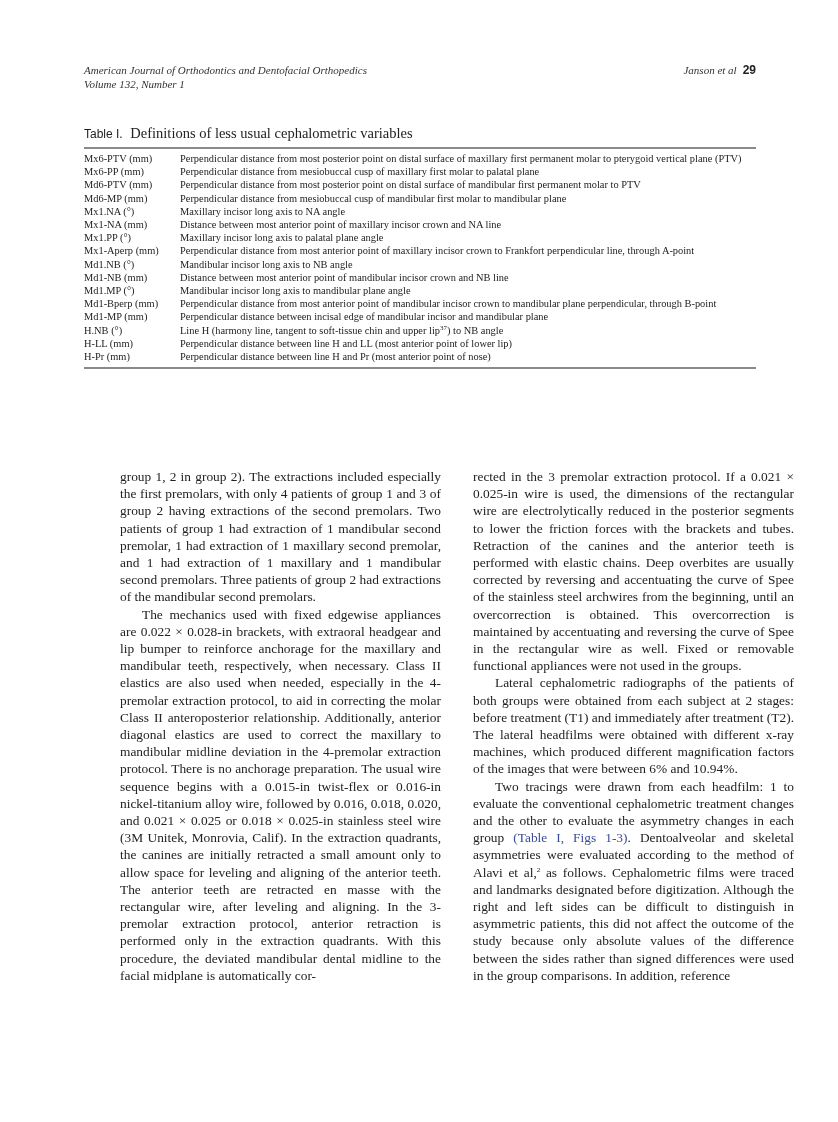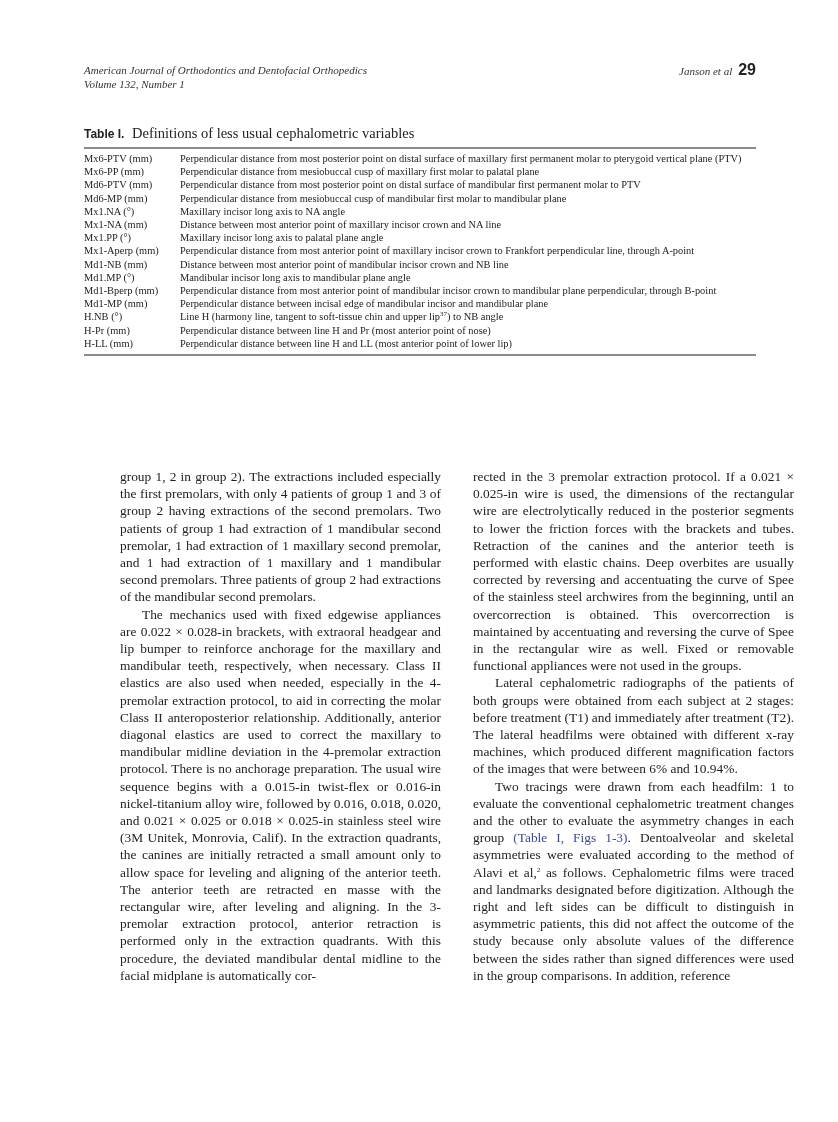--- a/index.html
+++ b/index.html
@@ -2,26 +2,26 @@
 <html><head>
 <meta charset="utf-8">
 <style>
   html, body { margin: 0; padding: 0; background: #ffffff; }
   body { width: 838px; height: 1122px; position: relative; overflow: hidden; color: #222; }
   .page { position: absolute; left: 0; top: 0; width: 838px; height: 988px; }
 
   
   .running-head { position: absolute; left: 84px; top: 63px; width: 672px; font-family: "Liberation Serif", serif; font-style: italic; font-size: 11px; line-height: 14px; color: #333; }
   .running-head .right { position: absolute; right: 0; top: 0; }
-  .page-num { font-family: "Liberation Sans", sans-serif; font-style: normal; font-weight: bold; font-size: 16px; margin-left: 6px; color: #222; }
+  .page-num { font-family: "Liberation Sans", sans-serif; font-style: normal; font-weight: bold; font-size: 12px; margin-left: 6px; color: #222; }
 
   
   .table-block { position: absolute; left: 84px; top: 124px; width: 672px; }
   .table-title { font-family: "Liberation Serif", serif; font-size: 14.5px; line-height: 18px; color: #222; }
-  .table-title .lbl { font-family: "Liberation Sans", sans-serif; font-size: 12px; font-weight: bold; margin-right: 4px; }
+  .table-title .lbl { font-family: "Liberation Sans", sans-serif; font-size: 12px; font-weight: normal; margin-right: 4px; }
   .rule { height: 2px; background: #8a8a8a; }
   .rule.top { margin-top: 4px; }
   .rule.bottom { margin-top: 4px; }
   table.defs { border-collapse: collapse; width: 100%; margin-top: 3px; font-family: "Liberation Serif", serif; font-size: 10.4px; line-height: 13.2px; color: #222; }
   table.defs td { padding: 0; vertical-align: top; }
   table.defs td.var { width: 96px; white-space: nowrap; }
   table.defs td.def { padding-left: 0; margin-left: 38px; }
   .def-text { display: block; padding-left: 10px; text-indent: -10px; }
   sup { font-size: 7px; line-height: 0; vertical-align: super; }
 
@@ -96,20 +96,26 @@
               <span class="def-text">Maxillary incisor long axis to palatal plane angle</span>
             </td>
           </tr>
           <tr>
             <td class="var">Mx1-Aperp (mm)</td>
             <td class="def">
               <span class="def-text">Perpendicular distance from most anterior point of maxillary incisor crown to Frankfort perpendicular line, through A-point</span>
             </td>
           </tr>
           <tr>
+            <td class="var">Md1.NB (°)</td>
+            <td class="def">
+              <span class="def-text">Mandibular incisor long axis to NB angle</span>
+            </td>
+          </tr>
+          <tr>
             <td class="var">Md1-NB (mm)</td>
             <td class="def">
               <span class="def-text">Distance between most anterior point of mandibular incisor crown and NB line</span>
             </td>
           </tr>
           <tr>
             <td class="var">Md1.MP (°)</td>
             <td class="def">
               <span class="def-text">Mandibular incisor long axis to mandibular plane angle</span>
             </td>
@@ -126,29 +132,29 @@
               <span class="def-text">Perpendicular distance between incisal edge of mandibular incisor and mandibular plane</span>
             </td>
           </tr>
           <tr>
             <td class="var">H.NB (°)</td>
             <td class="def">
               <span class="def-text"><span>Line H (harmony line, tangent to soft-tissue chin and upper lip</span><sup>37</sup><span>) to NB angle</span></span>
             </td>
           </tr>
           <tr>
+            <td class="var">H-LL (mm)</td>
+            <td class="def">
+              <span class="def-text">Perpendicular distance between line H and LL (most anterior point of lower lip)</span>
+            </td>
+          </tr>
+          <tr>
             <td class="var">H-Pr (mm)</td>
             <td class="def">
               <span class="def-text">Perpendicular distance between line H and Pr (most anterior point of nose)</span>
-            </td>
-          </tr>
-          <tr>
-            <td class="var">H-LL (mm)</td>
-            <td class="def">
-              <span class="def-text">Perpendicular distance between line H and LL (most anterior point of lower lip)</span>
             </td>
           </tr>
         </tbody>
     </table>
     <div class="rule bottom"></div>
   </div>
 
   <div class="col left">
     <p>group 1, 2 in group 2). The extractions included especially the first premolars, with only 4 patients of group 1 and 3 of group 2 having extractions of the second premolars. Two patients of group 1 had extraction of 1 mandibular second premolar, 1 had extraction of 1 maxillary second premolar, and 1 had extraction of 1 maxillary and 1 mandibular second premolars. Three patients of group 2 had extractions of the mandibular second premolars.</p>
     <p class="indent">The mechanics used with fixed edgewise appliances are 0.022 × 0.028-in brackets, with extraoral headgear and lip bumper to reinforce anchorage for the maxillary and mandibular teeth, respectively, when necessary. Class II elastics are also used when needed, especially in the 4-premolar extraction protocol, to aid in correcting the molar Class II anteroposterior relationship. Additionally, anterior diagonal elastics are used to correct the maxillary to mandibular midline deviation in the 4-premolar extraction protocol. There is no anchorage preparation. The usual wire sequence begins with a 0.015-in twist-flex or 0.016-in nickel-titanium alloy wire, followed by 0.016, 0.018, 0.020, and 0.021 × 0.025 or 0.018 × 0.025-in stainless steel wire (3M Unitek, Monrovia, Calif). In the extraction quadrants, the canines are initially retracted a small amount only to allow space for leveling and aligning of the anterior teeth. The anterior teeth are retracted en masse with the rectangular wire, after leveling and aligning. In the 3-premolar extraction protocol, anterior retraction is performed only in the extraction quadrants. With this procedure, the deviated mandibular dental midline to the facial midplane is automatically cor-</p>

